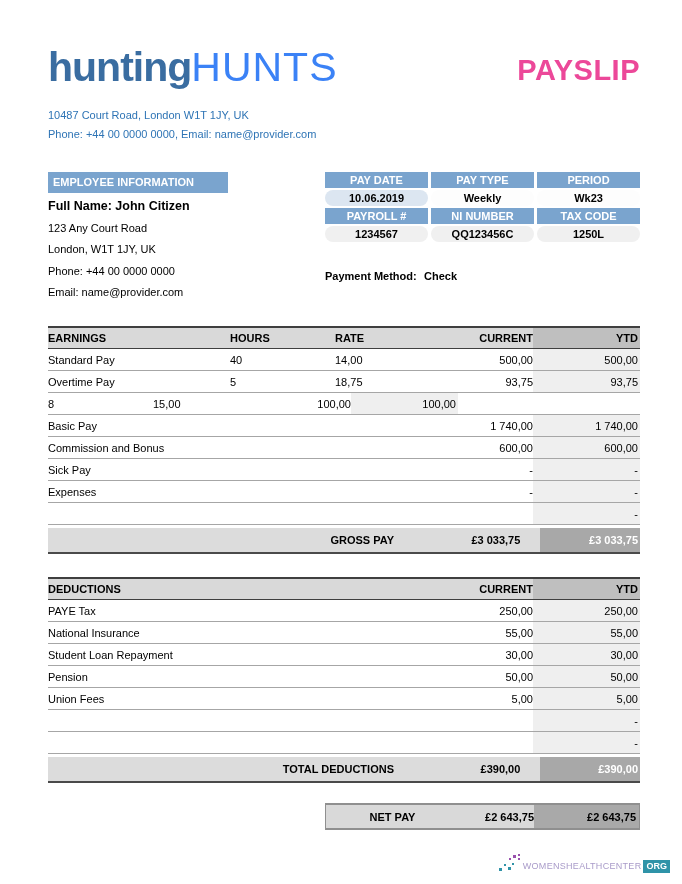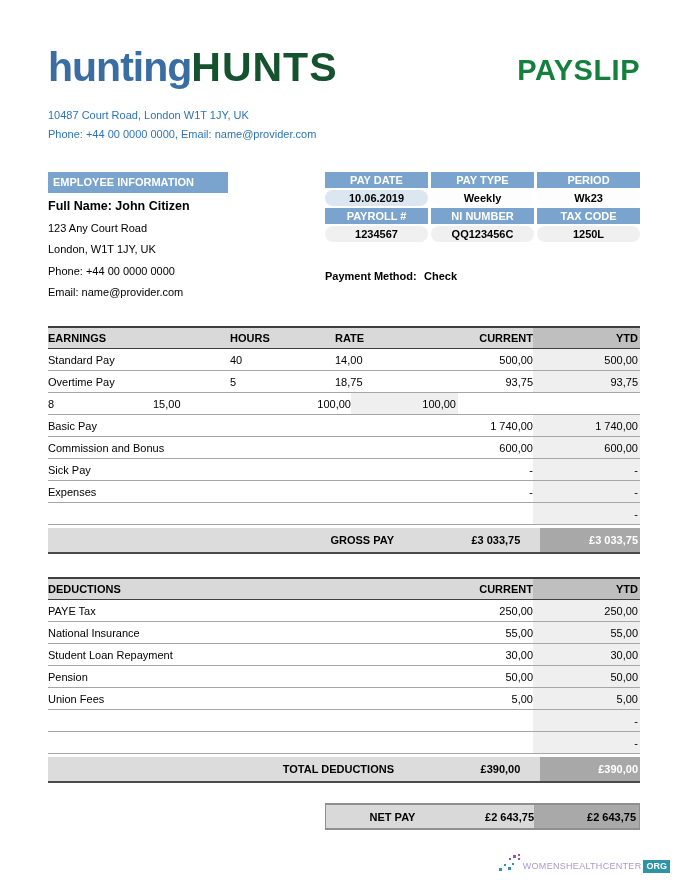--- a/index.html
+++ b/index.html
@@ -4,22 +4,22 @@
 <style>
   html,body{margin:0;padding:0;background:#ffffff;}
   .page{width:682px;height:884px;position:relative;background:#ffffff;
         font-family:"Liberation Sans",sans-serif;color:#000;overflow:hidden;}
   .content{padding:44px 42px 0 48px;}
 
   
   .header-row{display:flex;justify-content:space-between;align-items:flex-start;}
   .logo{font-size:41px;line-height:46px;white-space:nowrap;}
   .logo-bold{font-weight:bold;color:#3a6da1;letter-spacing:-1px;}
-  .logo-light{font-weight:bold;color:#14532d;letter-spacing:1px;}
-  .doc-title{font-size:29px;font-weight:bold;color:#15803d;margin-top:10px;letter-spacing:.5px;}
+  .logo-light{font-weight:normal;color:#3b82f6;letter-spacing:1px;}
+  .doc-title{font-size:29px;font-weight:bold;color:#ec4899;margin-top:10px;letter-spacing:.5px;}
   .company-address{margin-top:16px;font-size:11px;color:#2e74b5;line-height:19px;}
 
   
   .info-section{display:flex;margin-top:28px;}
   .employee-col{width:277px;}
   .emp-header{width:175px;background:#7aa4ce;color:#fff;font-weight:bold;font-size:11px;
               height:21px;line-height:21px;padding-left:5px;}
   .emp-line{font-size:11px;height:21.5px;display:flex;align-items:center;}
   .emp-name{font-size:12.5px;font-weight:bold;height:23px;margin-top:1px;}
   .right-col{width:315px;}

